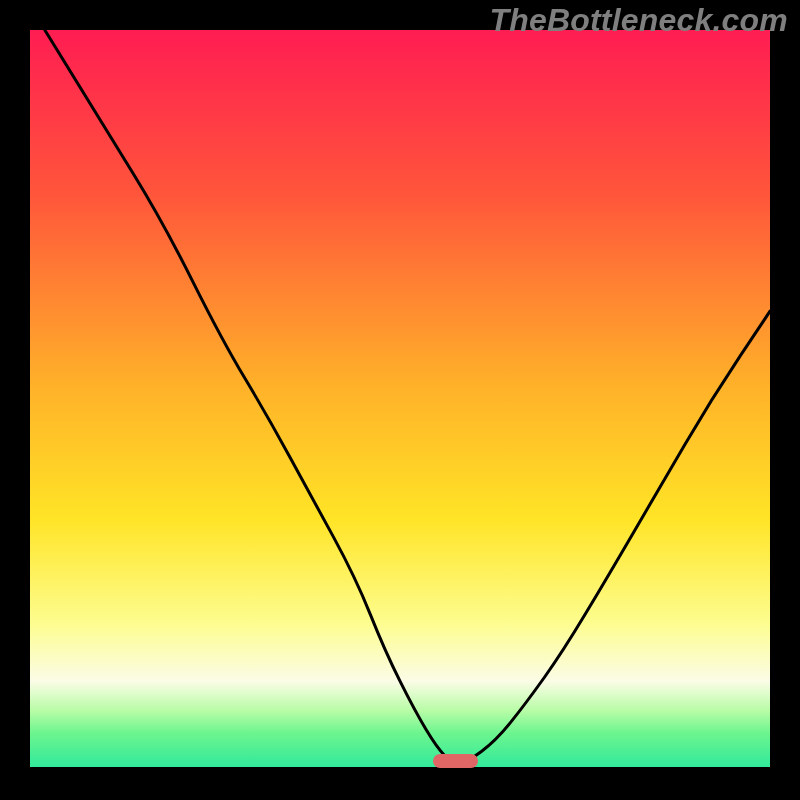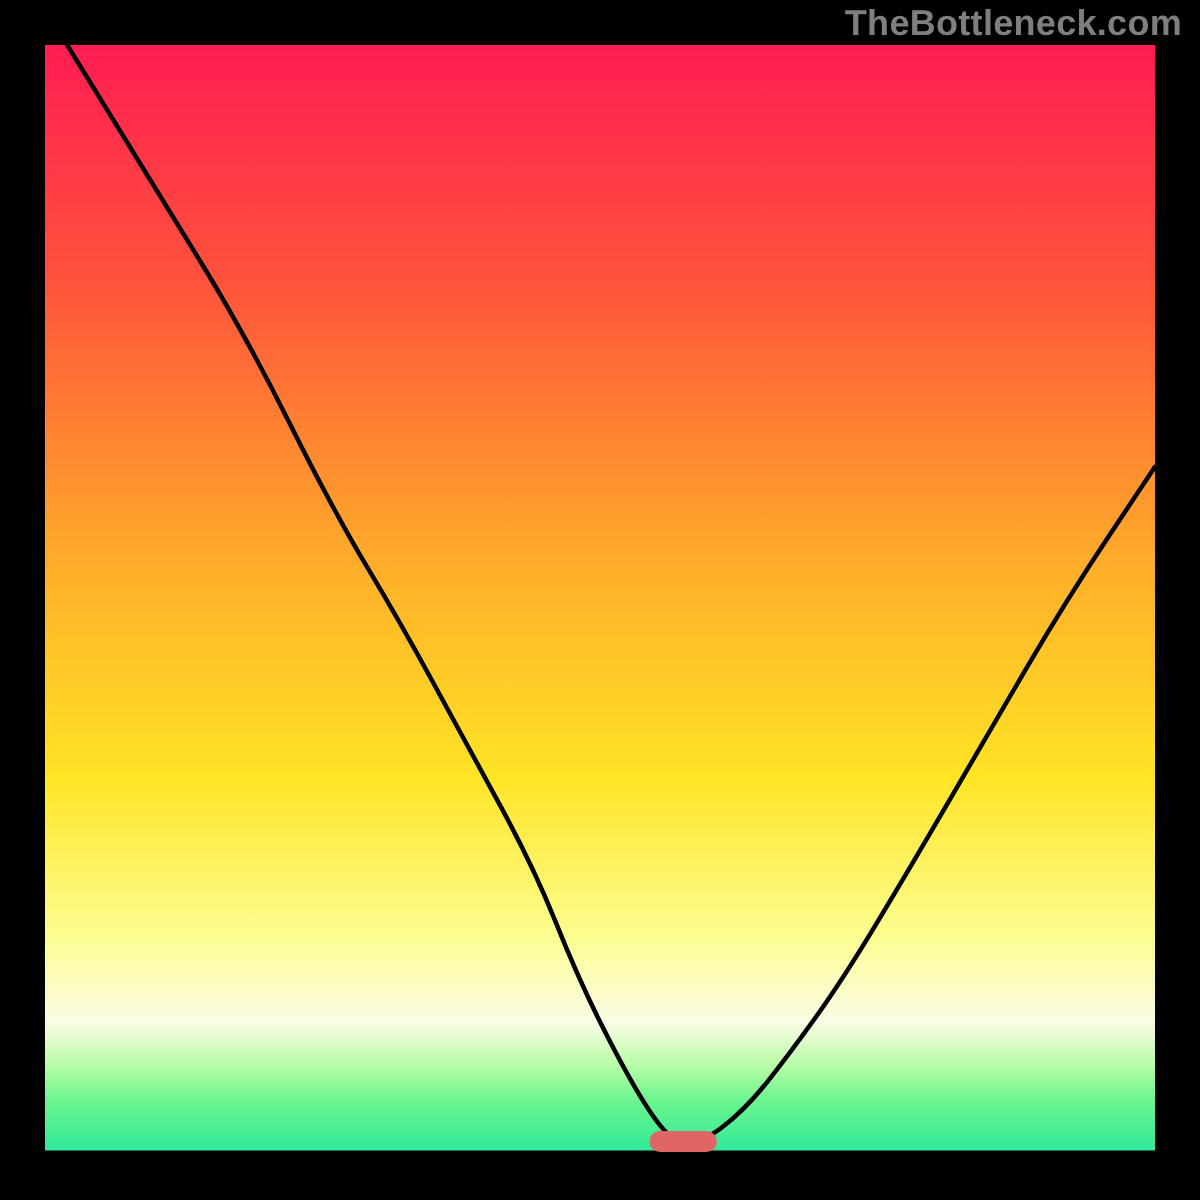--- a/index.html
+++ b/index.html
@@ -8,25 +8,26 @@
     position: relative;
     width: 800px;
     height: 800px;
     background: #000;
   }
   .watermark {
     position: absolute;
     top: 2px;
     right: 12px;
     font-family: Arial, Helvetica, sans-serif;
-    font-size: 24px;
+    font-size: 32px;
     font-weight: 600;
     color: #7f7f7f;
     letter-spacing: 0.2px;
     z-index: 5;
+    font-style: italic;
   }
   .plot {
     position: absolute;
     left: 30px;
     top: 30px;
     width: 740px;
     height: 740px;
     background: linear-gradient(to bottom,
       #ff1d52 0%,
       #ff553b 22%,

